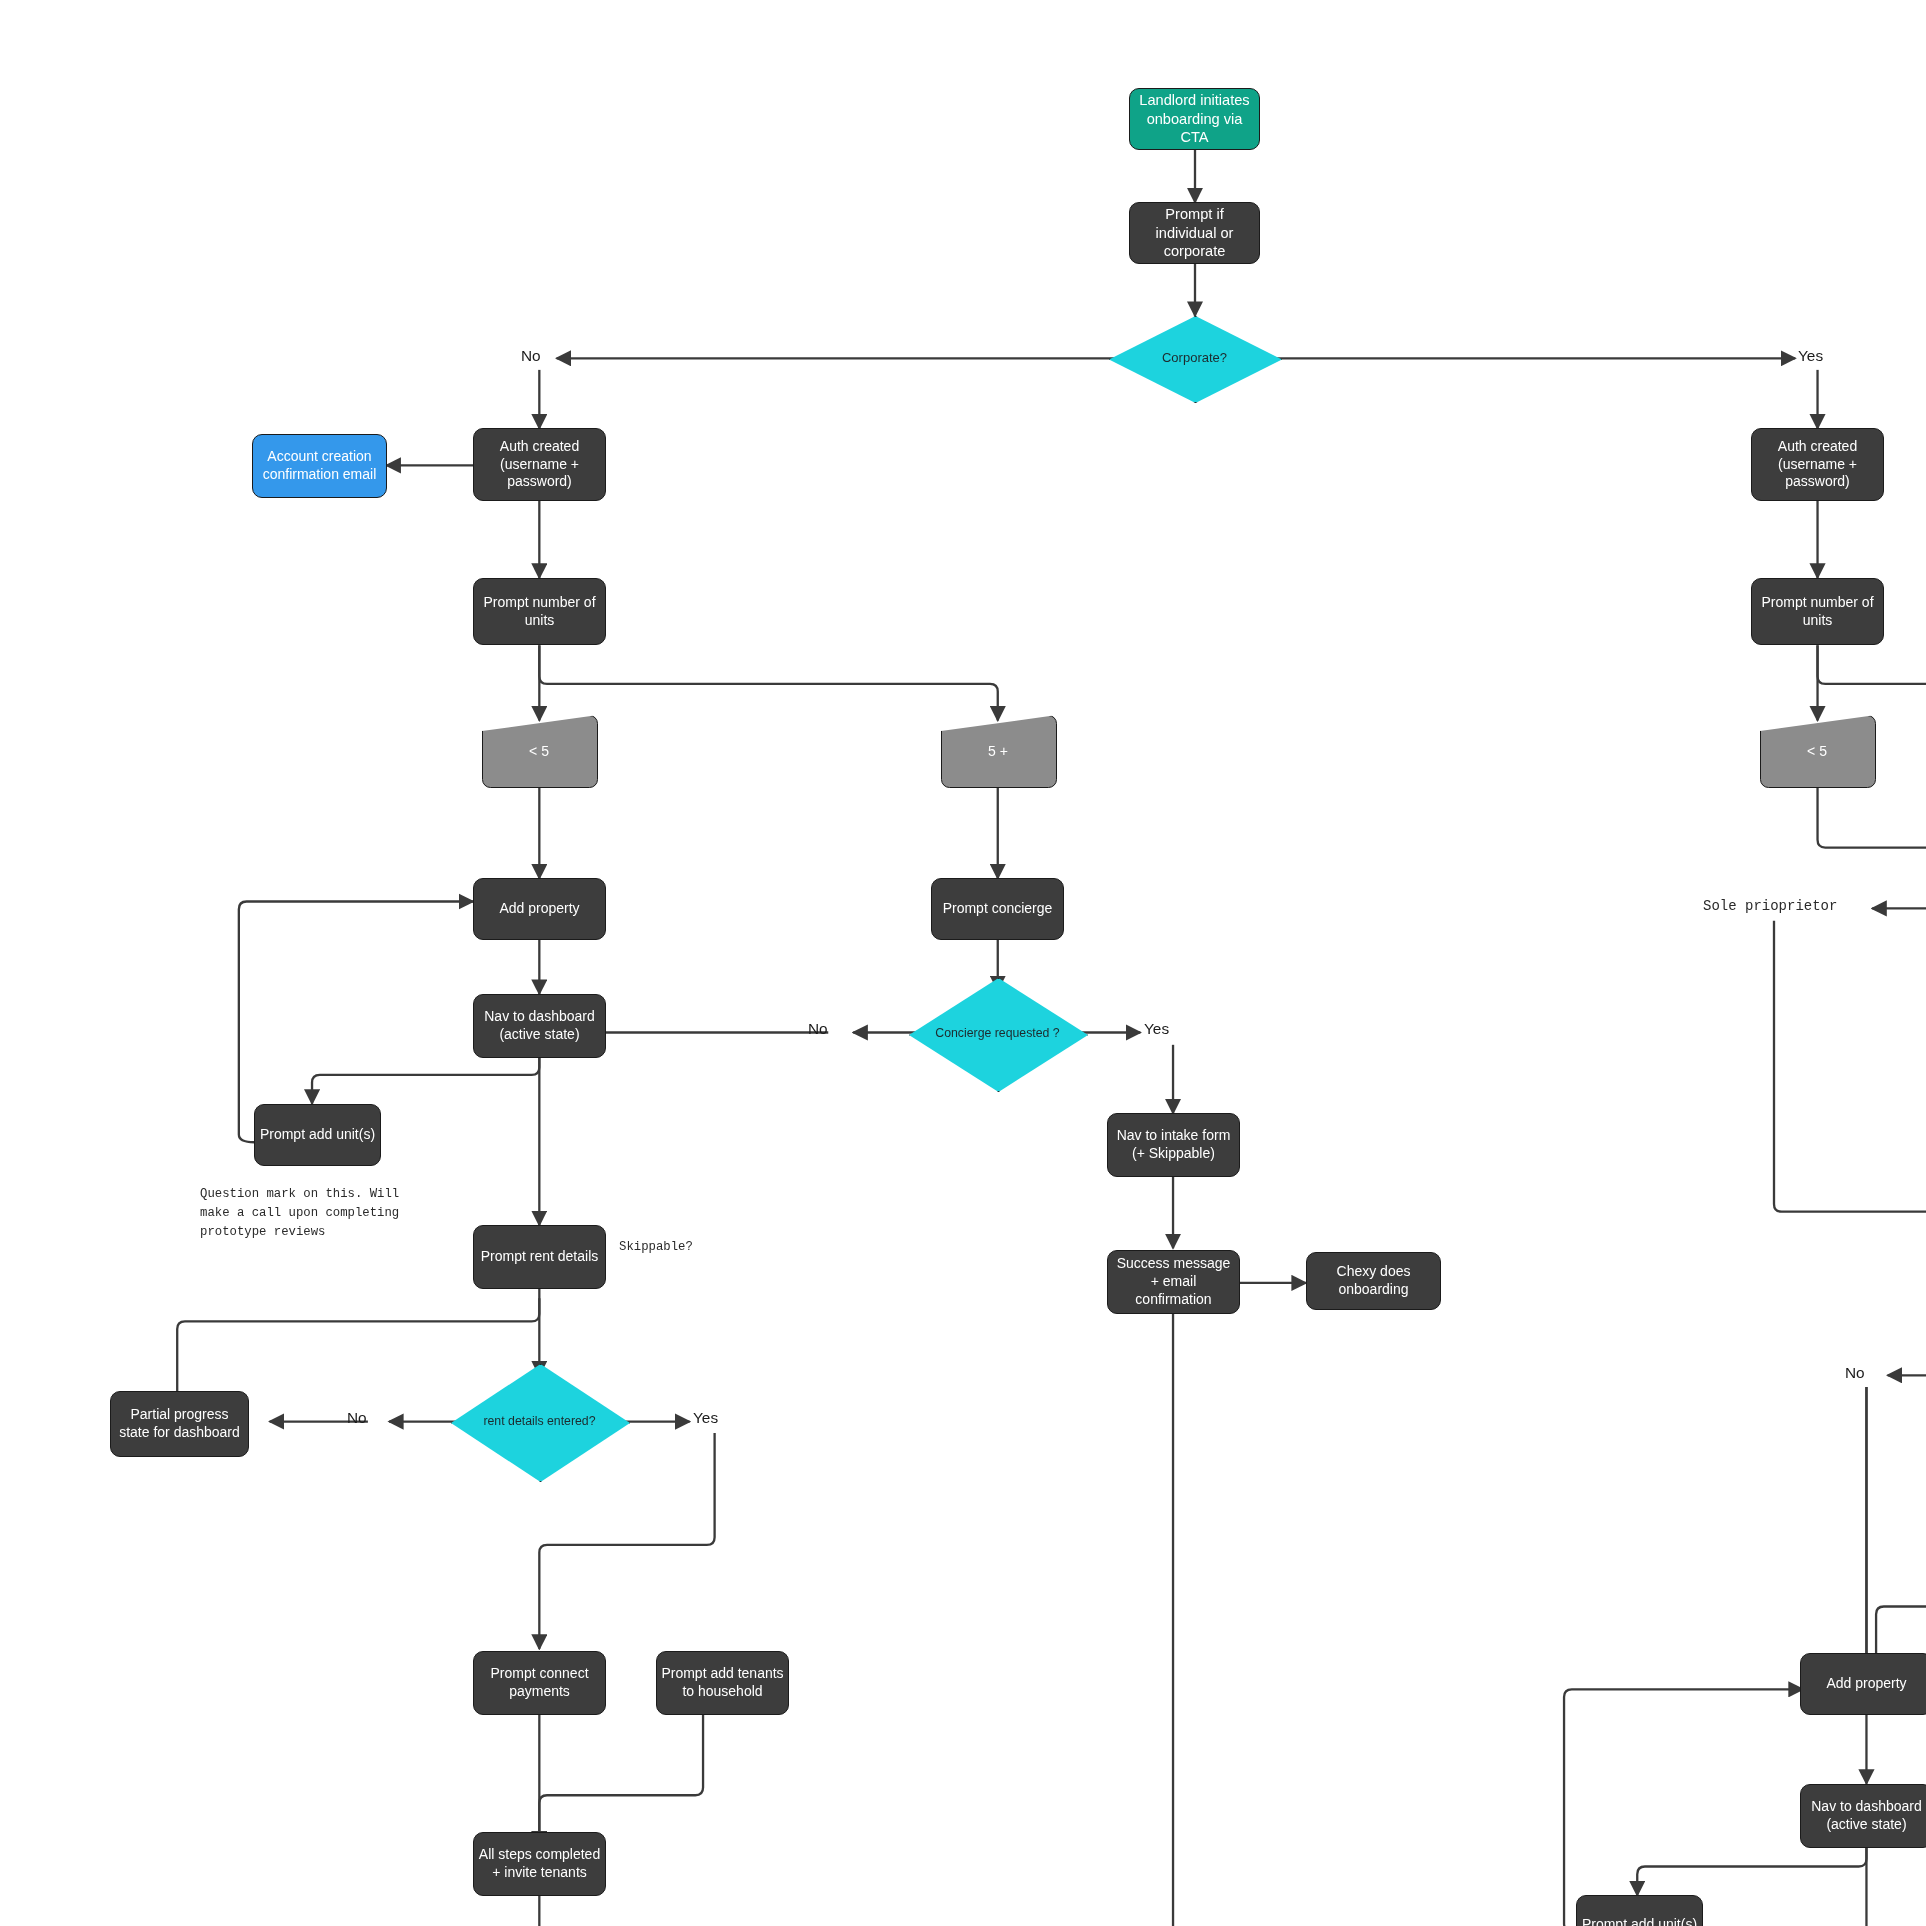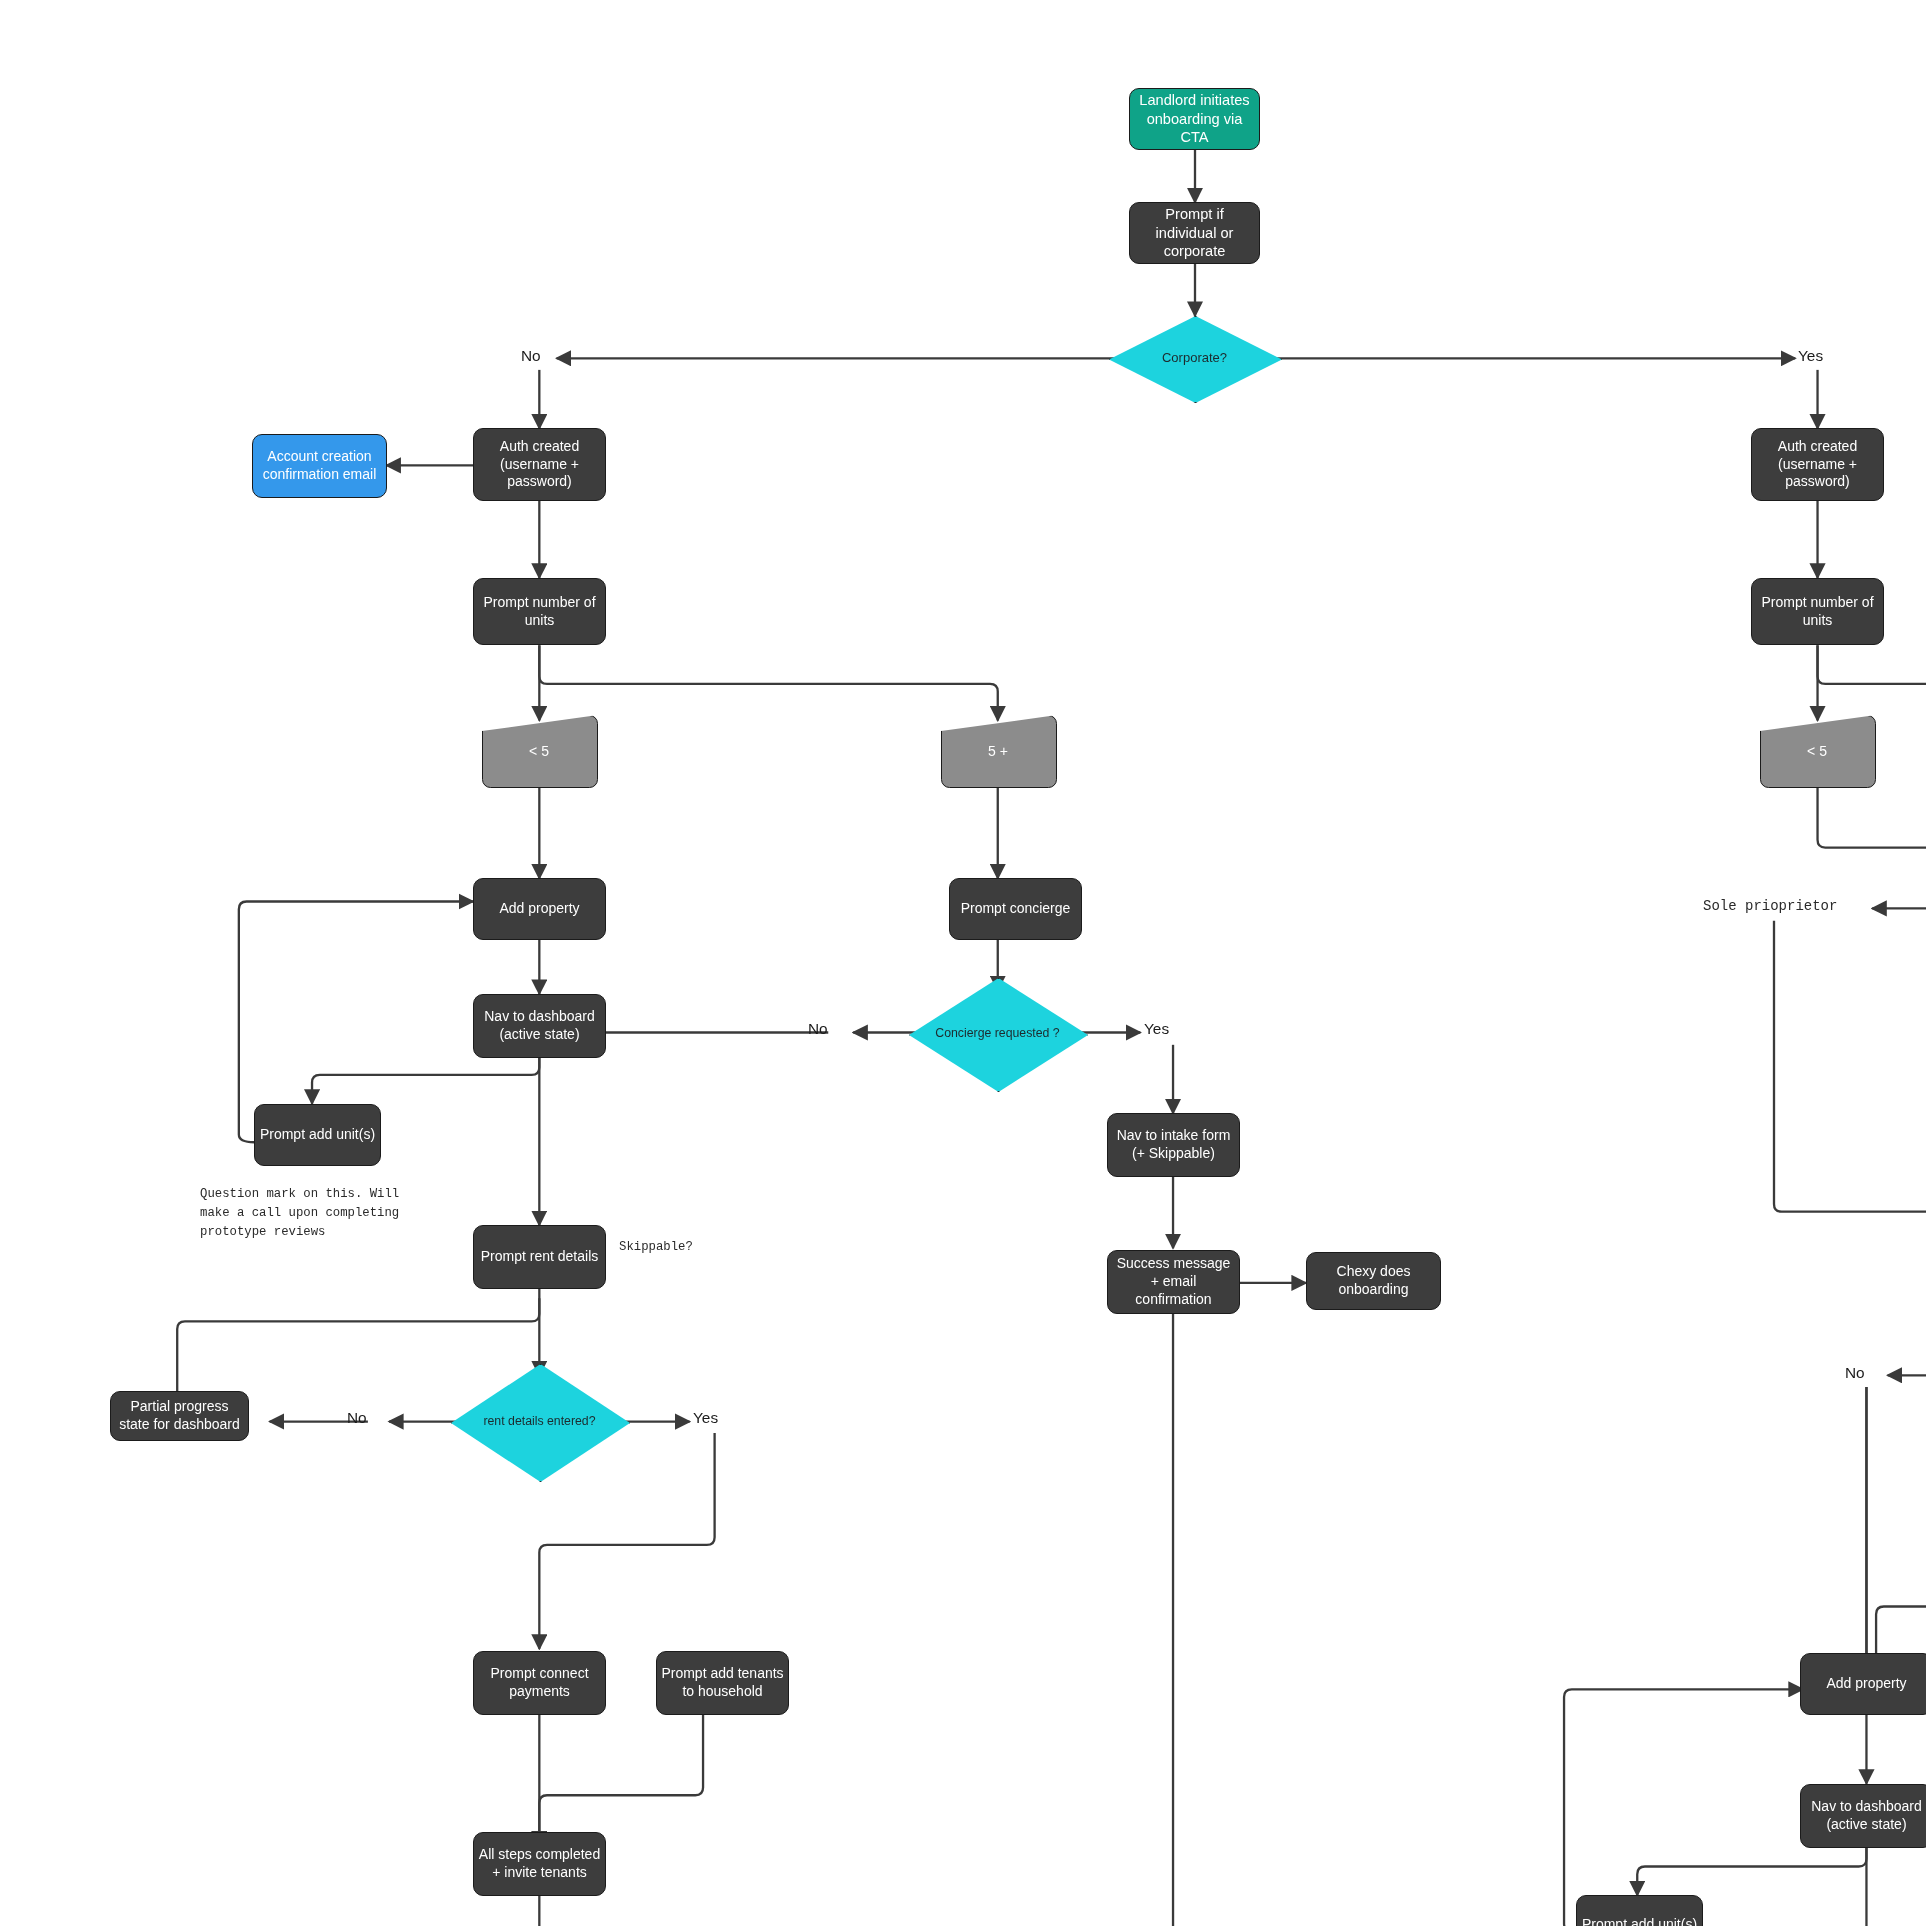--- a/index.html
+++ b/index.html
@@ -228,29 +228,29 @@
   <div class="monolabel" style="left:619px;top:1238px;font-size:12.3px;">Skippable?</div>
 
   <div class="decision" style="left:451px;top:1364px;width:177px;height:116px;font-size:12.3px;">
     <div class="dshape"></div>
     <div class="dlabel">rent details entered?</div>
   </div>
 
   <div class="edgelabel" style="left:347px;top:1409px;font-size:15.4px;">No</div>
   <div class="edgelabel" style="left:693px;top:1409px;font-size:15.4px;">Yes</div>
 
-  <div class="node process" style="left:110px;top:1391px;width:139px;height:50px;font-size:14px;">Partial progress state for dashboard</div>
+  <div class="node process" style="left:110px;top:1391px;width:139px;height:66px;font-size:14px;">Partial progress state for dashboard</div>
 
   <div class="node process" style="left:473px;top:1651px;width:133px;height:64px;font-size:14px;">Prompt connect payments</div>
 
   <div class="node process" style="left:636px;top:1651px;width:133px;height:64px;font-size:14px;margin-left:20px;">Prompt add tenants to household</div>
 
   <div class="node process" style="left:473px;top:1832px;width:133px;height:64px;font-size:14px;">All steps completed + invite tenants</div>
 
-  <div class="node process" style="left:931px;top:878px;width:133px;height:62px;font-size:14px;margin-left:18px;">Prompt concierge</div>
+  <div class="node process" style="left:931px;top:878px;width:133px;height:62px;font-size:14px;">Prompt concierge</div>
 
   <div class="decision" style="left:909px;top:978px;width:177px;height:112px;font-size:12.3px;">
     <div class="dshape"></div>
     <div class="dlabel">Concierge requested ?</div>
   </div>
 
   <div class="edgelabel" style="left:808px;top:1020px;font-size:15.4px;">No</div>
   <div class="edgelabel" style="left:1144px;top:1020px;font-size:15.4px;">Yes</div>
 
   <div class="node process" style="left:1107px;top:1113px;width:133px;height:64px;font-size:14px;">Nav to intake form (+ Skippable)</div>

